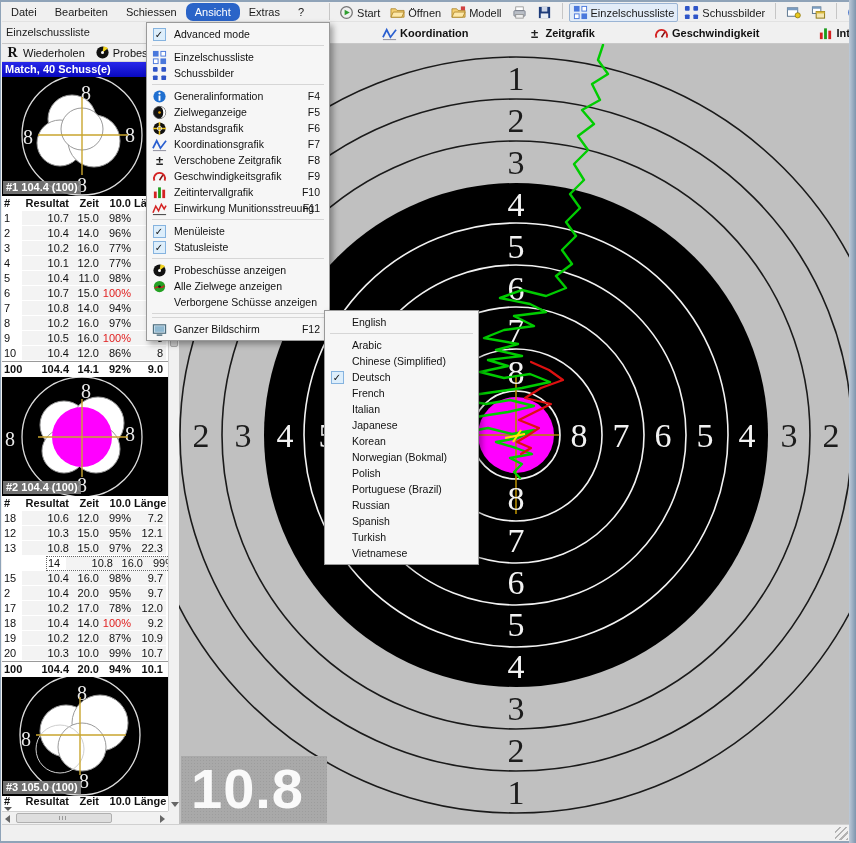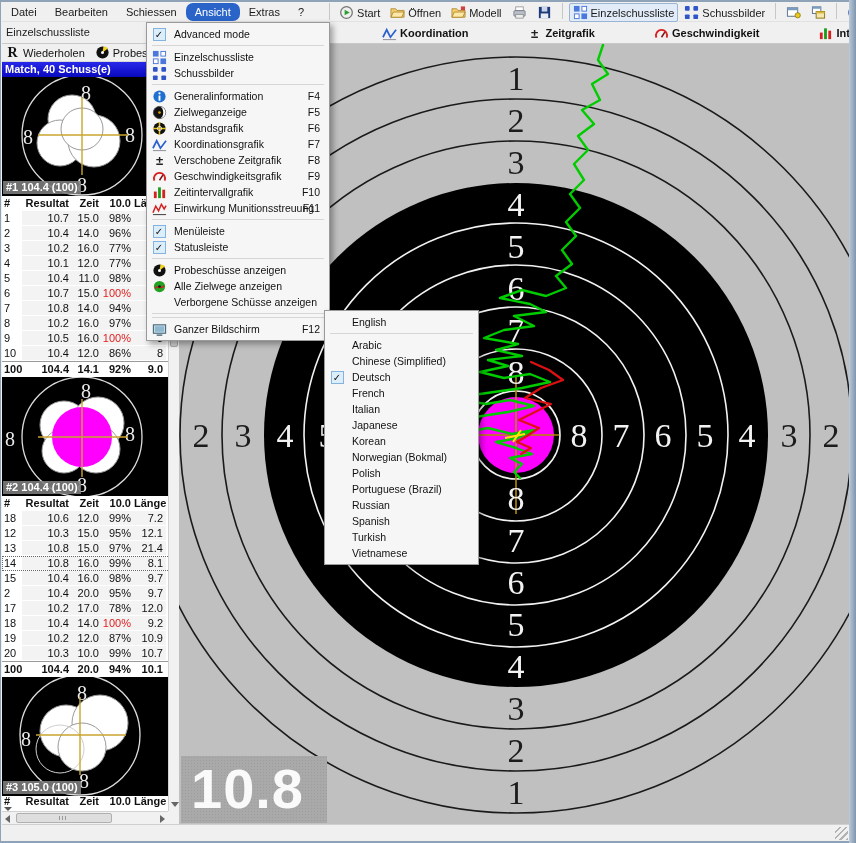--- a/index.html
+++ b/index.html
@@ -38,21 +38,21 @@
   .tile{position:relative;width:166px;height:119px;background:#000;}
   .tile-label{position:absolute;left:1px;bottom:2px;background:rgba(128,128,128,.88);color:#fff;font-size:11px;font-weight:bold;padding:0 3px;line-height:13px;white-space:nowrap;}
   .tbl{width:170px;font-size:11px;color:#111;}
   .tr{display:grid;grid-template-columns:20px 50px 30px 32px 32px;height:15px;line-height:15px;align-items:center;}
   .tr .c{text-align:right;padding-right:3px;overflow:hidden;white-space:nowrap;}
   .tr .c.first{text-align:left;padding-left:2px;}
   .tr.head{font-weight:bold;}
   .tr:not(.head):not(.total) .c:not(.first){background:#f3f3f3;box-shadow:inset 0 -1px 0 #fff;}
   .tr.total{font-weight:bold;height:16px;border-top:1px solid #9a9a9a;box-sizing:border-box;}
   .red{color:#e02020;}
-  .tr.focused{outline:1px dotted #666;outline-offset:-1px;}
+  .tr.focused{outline:1px dotted #666;outline-offset:-1px;margin-left:44px;}
   .hdr-arrow{width:0;height:0;border-top:4px solid #555;border-left:4px solid transparent;border-right:4px solid transparent;margin-left:2px;align-self:center;}
 
   
   #vscroll{position:absolute;left:166px;top:33px;width:11px;height:734px;background:#f1f1f1;border-left:1px solid #d2d2d2;box-sizing:border-box;}
   .vs-arrow{position:absolute;left:2px;width:0;height:0;border-left:4px solid transparent;border-right:4px solid transparent;}
   .vs-up{top:4px;border-bottom:5px solid #666;}
   .vs-down{bottom:4px;border-top:5px solid #666;}
   .vs-thumb{position:absolute;left:1px;top:40px;width:8px;height:230px;background:#cfcfcf;border:1px solid #a8a8a8;border-radius:2px;box-sizing:border-box;}
   #hscroll{position:absolute;left:0;top:767px;width:166px;height:13px;background:#f1f1f1;border-top:1px solid #d2d2d2;box-sizing:border-box;}
   .hs-arrow{position:absolute;top:3px;width:0;height:0;border-top:4px solid transparent;border-bottom:4px solid transparent;}
@@ -415,21 +415,21 @@
             <span class="c">10.3</span>
             <span class="c">15.0</span>
             <span class="c">95%</span>
             <span class="c">12.1</span>
           </div>
           <div class="tr">
             <span class="c first">13</span>
             <span class="c">10.8</span>
             <span class="c">15.0</span>
             <span class="c">97%</span>
-            <span class="c">21.4</span>
+            <span class="c">22.3</span>
           </div>
           <div class="tr focused">
             <span class="c first">14</span>
             <span class="c">10.8</span>
             <span class="c">16.0</span>
             <span class="c">99%</span>
             <span class="c">8.1</span>
           </div>
           <div class="tr">
             <span class="c first">15</span>

